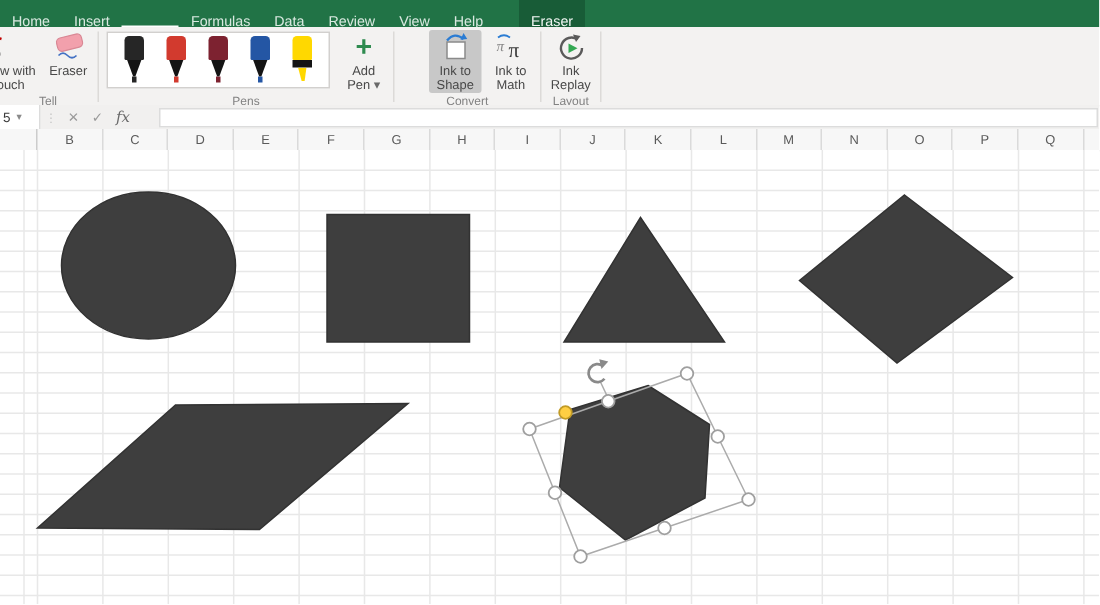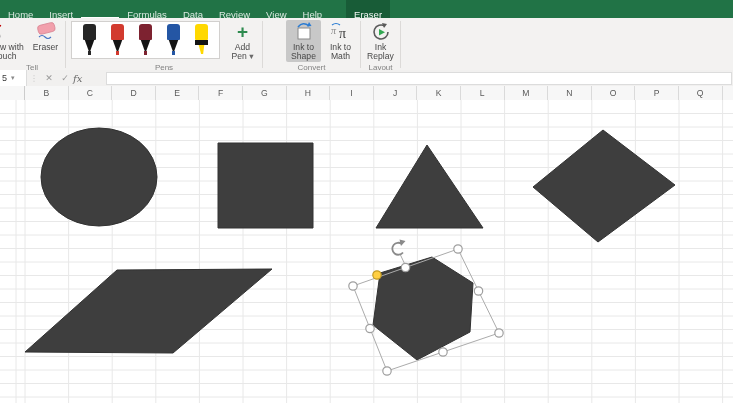--- a/index.html
+++ b/index.html
@@ -41,21 +41,21 @@
 
   .plus{font-size:19px;font-weight:bold;color:#2e8b4f;line-height:18px;}
 
   
   .fbar{position:absolute;left:0;top:70px;width:733px;height:16px;background:#f1f0ef;
         display:flex;align-items:center;font-size:9px;color:#6d6d6d;}
   .namebox{width:24px;height:16px;background:#fff;border-right:1px solid #dcdcdc;
            display:flex;align-items:center;padding-left:2px;gap:4px;color:#3a3a3a;}
   .fsep{color:#c4c4c4;margin:0 3px;font-size:8px;}
   .fbtn{width:16px;text-align:center;color:#9a9a9a;font-size:9px;}
-  .fx{font-family:"DejaVu Serif",serif;font-style:italic;color:#6a6a6a;font-size:10px;width:18px;text-align:left;}
+  .fx{font-family:"DejaVu Serif",serif;font-style:italic;color:#6a6a6a;font-size:10px;width:18px;text-align:center;}
   .finput{position:absolute;left:106px;right:1px;top:2px;height:11px;background:#fff;
           border:1px solid #dcdcdc;}
 
   
   .cheads{position:absolute;left:0;top:86px;width:733px;height:14px;background:#f7f7f7;
           border-bottom:1px solid #c9c9c9;display:flex;font-size:8.6px;color:#5a5a5a;}
   .chead{height:14px;line-height:14px;text-align:center;border-right:1px solid #dadada;
          box-sizing:border-box;flex:none;}
   .cstub{width:25px;border-right:1px solid #cccccc;}
 

